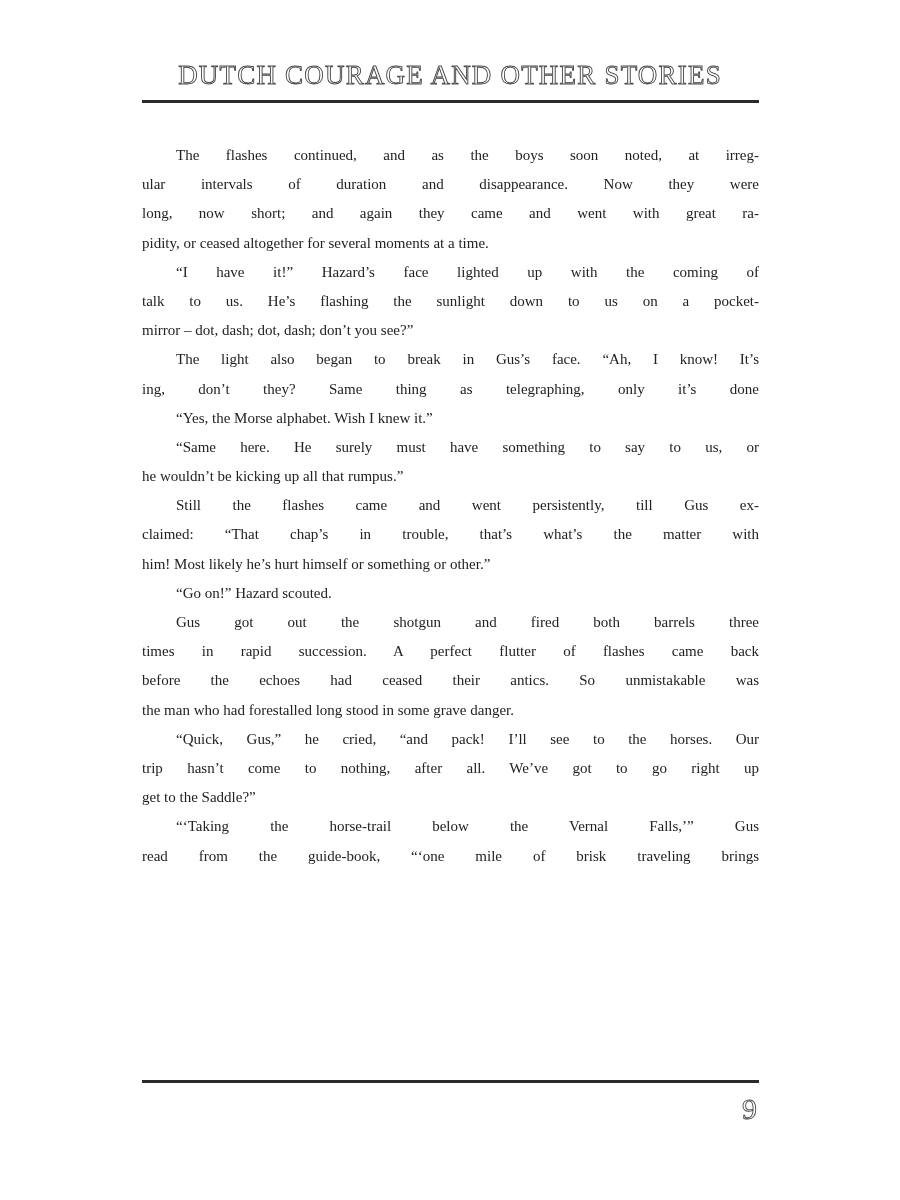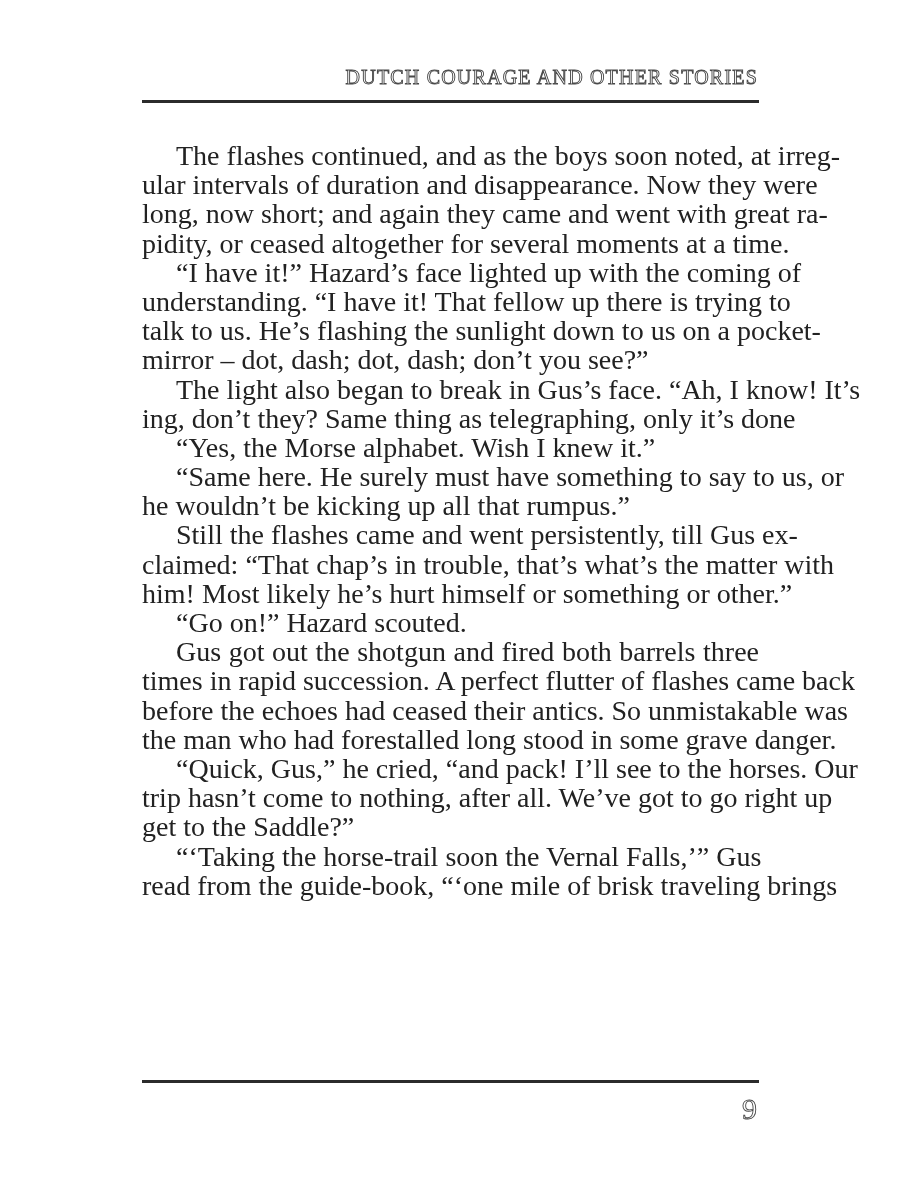--- a/index.html
+++ b/index.html
@@ -6,24 +6,24 @@
     body {
       width: 900px; height: 1200px;
       background: #ffffff;
       position: relative;
       overflow: hidden;
       font-family: "Liberation Serif", "DejaVu Serif", serif;
       color: #222222;
     }
     .running-head {
       position: absolute;
-      left: 142px; top: 66px;
+      left: 142px; top: 60px;
       width: 616px;
-      text-align: right;
-      font-size: 20px;
+      text-align: center;
+      font-size: 27px;
       letter-spacing: 1.2px;
       color: #555555;
       font-weight: normal;
       -webkit-text-stroke: 0.3px #444;
       color: #fff;
       text-shadow: 0 0 0.6px #555;
     }
     .running-head span {
       color: #ffffff;
       -webkit-text-stroke: 0.9px #4a4a4a;
@@ -37,21 +37,21 @@
     .rule.top { top: 100px; }
     .rule.bottom { top: 1080px; }
     .body-text {
       position: absolute;
       left: 142px; top: 141px;
       width: 617px;
     }
     .line {
       height: 29.2px;
       line-height: 29.2px;
-      font-size: 28px;
+      font-size: 15px;
       white-space: nowrap;
       text-align: justify;
       text-align-last: justify;
       color: #222;
     }
     .line.indent { padding-left: 34px; }
     .line.last { text-align-last: left; font-family: Liberation Serif, serif; }
     .folio {
       position: absolute;
       left: 700px; top: 1092px;
@@ -67,37 +67,36 @@
 
 <div class="running-head"><span>DUTCH COURAGE AND OTHER STORIES</span></div>
 <div class="rule top"></div>
 
 <div class="body-text" id="body-text">
     <div class="line indent">The flashes continued, and as the boys soon noted, at irreg-</div>
     <div class="line">ular intervals of duration and disappearance. Now they were</div>
     <div class="line">long, now short; and again they came and went with great ra-</div>
     <div class="line last">pidity, or ceased altogether for several moments at a time.</div>
     <div class="line indent">“I have it!” Hazard’s face lighted up with the coming of</div>
-    <div class="line">understanding. “I have it! That fellow up there is trying to</div>
     <div class="line">talk to us. He’s flashing the sunlight down to us on a pocket-</div>
     <div class="line last">mirror – dot, dash; dot, dash; don’t you see?”</div>
     <div class="line indent">The light also began to break in Gus’s face. “Ah, I know! It’s</div>
     <div class="line">ing, don’t they? Same thing as telegraphing, only it’s done</div>
     <div class="line indent last">“Yes, the Morse alphabet. Wish I knew it.”</div>
     <div class="line indent">“Same here. He surely must have something to say to us, or</div>
     <div class="line last">he wouldn’t be kicking up all that rumpus.”</div>
     <div class="line indent">Still the flashes came and went persistently, till Gus ex-</div>
     <div class="line">claimed: “That chap’s in trouble, that’s what’s the matter with</div>
     <div class="line last">him! Most likely he’s hurt himself or something or other.”</div>
     <div class="line indent last">“Go on!” Hazard scouted.</div>
     <div class="line indent">Gus got out the shotgun and fired both barrels three</div>
     <div class="line">times in rapid succession. A perfect flutter of flashes came back</div>
     <div class="line">before the echoes had ceased their antics. So unmistakable was</div>
     <div class="line last">the man who had forestalled long stood in some grave danger.</div>
     <div class="line indent">“Quick, Gus,” he cried, “and pack! I’ll see to the horses. Our</div>
     <div class="line">trip hasn’t come to nothing, after all. We’ve got to go right up</div>
     <div class="line last">get to the Saddle?”</div>
-    <div class="line indent">“‘Taking the horse-trail soon the Vernal Falls,’” Gus</div>
+    <div class="line indent">“‘Taking the horse-trail below the Vernal Falls,’” Gus</div>
     <div class="line">read from the guide-book, “‘one mile of brisk traveling brings</div>
   </div>
 
 <div class="rule bottom"></div>
 <div class="folio">9</div>
 
 </body></html>

